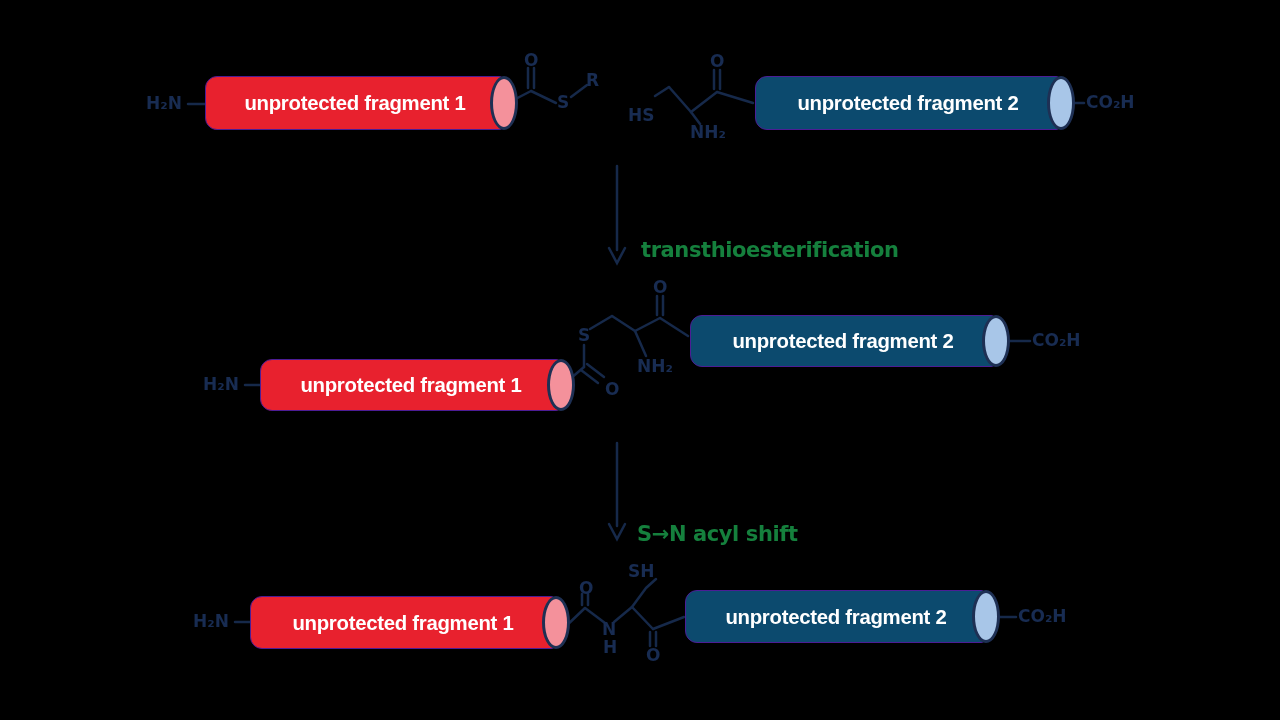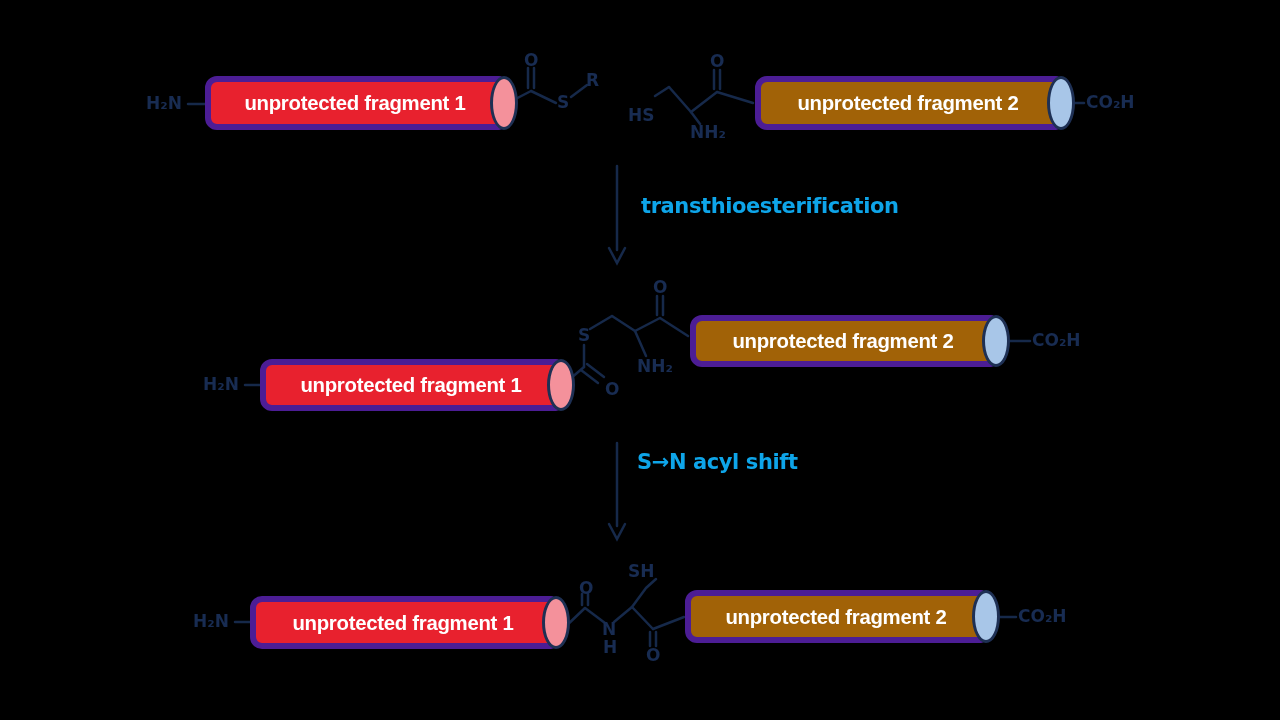--- a/index.html
+++ b/index.html
@@ -3,36 +3,36 @@
 <meta charset="utf-8">
 <style>
   html,body{margin:0;padding:0;background:#000;}
   .canvas{position:relative;width:1280px;height:720px;background:#000;overflow:hidden;
           font-family:"Liberation Sans",sans-serif;}
   .art{position:absolute;left:0;top:0;width:1280px;height:720px;}
 
   
   .cyl{position:absolute;}
   .cyl-body{position:absolute;left:0;top:0;bottom:0;right:14px;
-            border:6px solid #4c1d95;border-radius:12px 5px 5px 12px;
+            border:1px solid #4c1d95;border-radius:12px 5px 5px 12px;
             display:flex;align-items:center;justify-content:center;box-sizing:border-box;}
   .cyl-cap{position:absolute;right:0;top:0;bottom:0;width:28px;
            border:3px solid #1e3054;border-radius:50%;box-sizing:border-box;}
   .cyl.red  .cyl-body{background:#e8212e;}
   .cyl.red  .cyl-cap{background:#f4919b;}
-  .cyl.blue .cyl-body{background:#a16207;}
+  .cyl.blue .cyl-body{background:#0c4a6e;}
   .cyl.blue .cyl-cap{background:#a8c6e8;}
   .cyl-label{color:#fff;font-weight:bold;font-size:21px;letter-spacing:-0.3px;
              transform:scaleX(0.97);white-space:nowrap;}
 
   
   .chem{position:absolute;color:#182c52;font-family:"DejaVu Sans",sans-serif;
         font-weight:bold;font-size:17px;line-height:1;white-space:nowrap;}
-  .step-label{position:absolute;color:#0ea5e9;font-family:"DejaVu Sans",sans-serif;
-              font-weight:bold;font-size:21px;letter-spacing:-0.4px;line-height:1;white-space:nowrap;}
+  .step-label{position:absolute;color:#15803d;font-family:"DejaVu Sans",sans-serif;
+              font-weight:bold;font-size:21px;letter-spacing:-0.4px;line-height:1;white-space:nowrap;margin-top:44px;}
 </style>
 </head>
 <body>
 
 <div class="canvas">
 
   <svg class="art" viewBox="0 0 1280 720">
     <g stroke="#16294a" stroke-width="2.5" fill="none" stroke-linecap="round">
 
       <path d="M188 104 H205"></path>
@@ -120,21 +120,21 @@
       <span class="cyl-label">unprotected fragment 1</span>
     </div>
     <div class="cyl-cap"></div>
   </div>
 
   <span class="chem" style="left:605px;top:381px">O</span>
   <span class="chem" style="left:578px;top:327px">S</span>
   <span class="chem" style="left:637px;top:358px">NH₂</span>
   <span class="chem" style="left:653px;top:279px">O</span>
 
-  <div class="step-label" style="left:637px;top:452px">S→N acyl shift</div>
+  <div class="step-label" style="left:637px;top:480px">S→N acyl shift</div>
 
   <span class="chem" style="left:193px;top:613px">H₂N</span>
   <div class="cyl red" style="left:250px;top:596px;width:320px;height:53px">
     <div class="cyl-body">
       <span class="cyl-label">unprotected fragment 1</span>
     </div>
     <div class="cyl-cap"></div>
   </div>
 
   <span class="chem" style="left:579px;top:580px">O</span>

